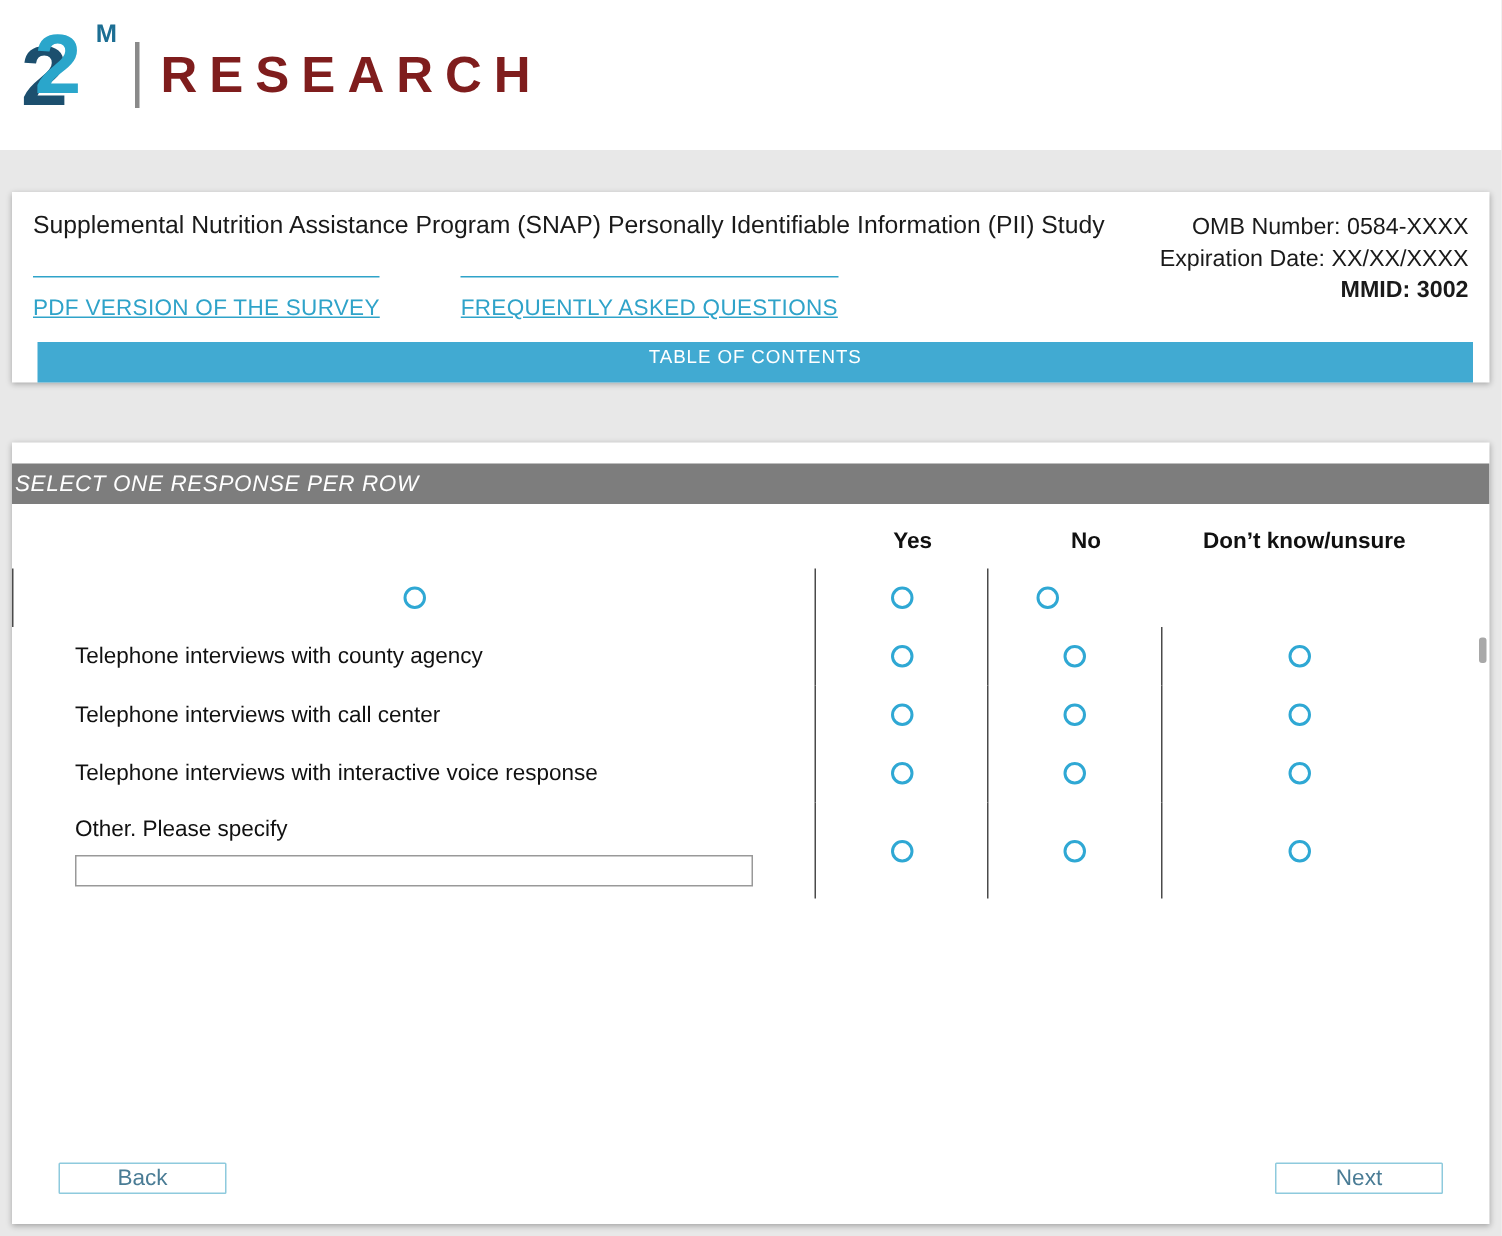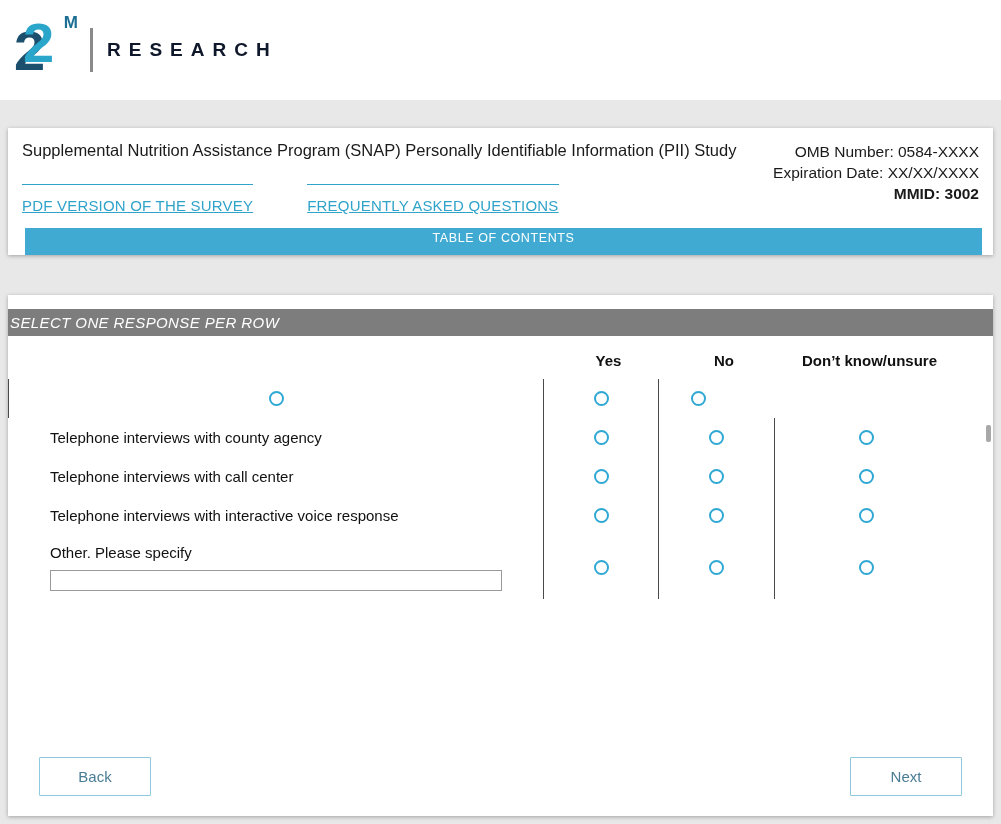--- a/index.html
+++ b/index.html
@@ -7,21 +7,21 @@
   .page { width: 1001px; height: 824px; background: #e8e8e8; position: relative; overflow: hidden; }
 
   
   .top-band { height: 100px; background: #ffffff; display: flex; align-items: center; padding-left: 14px; }
   .logo { display: flex; align-items: center; }
   .logo-mark { position: relative; width: 66px; height: 74px; }
   .two-back { position: absolute; left: 0; top: 10px; font-size: 56px; font-weight: bold; color: #1c4f6e; line-height: 1; }
   .two-front { position: absolute; left: 9px; top: 2px; font-size: 56px; font-weight: bold; color: #2aa6cb; line-height: 1; }
   .logo-m { position: absolute; right: 2px; top: 0; font-size: 17px; font-weight: bold; color: #1c6e93; }
   .logo-divider { width: 3px; height: 44px; background: #8a8a8a; margin: 0 14px 0 10px; }
-  .logo-text { font-size: 19px; font-weight: bold; color: #0f172a; letter-spacing: 8px; }
+  .logo-text { font-size: 34px; font-weight: bold; color: #7f1d1d; letter-spacing: 8px; }
 
   
   .card { width: 985px; margin: 0 8px; background: #ffffff; box-shadow: 0 1px 4px rgba(0,0,0,0.30); }
   .header-card { margin-top: 28px; height: 127px; padding: 13px 8px 0 14px; overflow: hidden; }
   .question-card { margin-top: 40px; height: 521px; position: relative; display: flex; flex-direction: column; overflow: hidden; }
 
   
   .header-row { display: flex; justify-content: space-between; }
   .study-title { font-size: 16.5px; font-weight: 400; color: #1a1a1a; margin: 0; max-width: 740px; }
   .right-col { text-align: right; font-size: 15.5px; color: #1a1a1a; line-height: 21px; padding-right: 6px; white-space: nowrap; }
@@ -48,21 +48,21 @@
   .radio-cell { display: flex; justify-content: center; align-items: center; align-self: stretch; border-left: 1px solid #4a4a4a; }
   .radio-cell.dk { padding-right: 36px; }
   input.radio { appearance: none; -webkit-appearance: none; width: 15px; height: 15px; border: 2px solid #2fa8d4; border-radius: 50%; background: #ffffff; margin: 0; cursor: pointer; }
   input.radio:checked { background: radial-gradient(circle, #2fa8d4 45%, #ffffff 50%); }
   .other-wrap { display: flex; flex-direction: column; gap: 9px; padding-left: 42px; }
   .other-wrap .row-label { padding-left: 0; }
   .other-input { width: 452px; height: 21px; border: 1px solid #999999; font-size: 14px; padding: 0 4px; font-family: inherit; }
 
   
   .nav-row { margin-top: auto; display: flex; justify-content: space-between; padding: 0 31px 20px; }
-  .nav-btn { width: 112px; height: 39px; background: #ffffff; border: 1px solid #8ecadd; color: #4a7c95; font-size: 15px; cursor: pointer; font-family: inherit; border-radius: 1px; }
+  .nav-btn { width: 112px; height: 21px; background: #ffffff; border: 1px solid #8ecadd; color: #4a7c95; font-size: 15px; cursor: pointer; font-family: inherit; border-radius: 1px; }
 
   .scroll-thumb { position: absolute; right: 2px; top: 130px; width: 5px; height: 17px; background: #a8a8a8; border-radius: 2px; cursor: pointer; }
 </style>
 </head>
 <body>
 
 <div class="page">
 
   <header class="top-band">
     <div class="logo">

